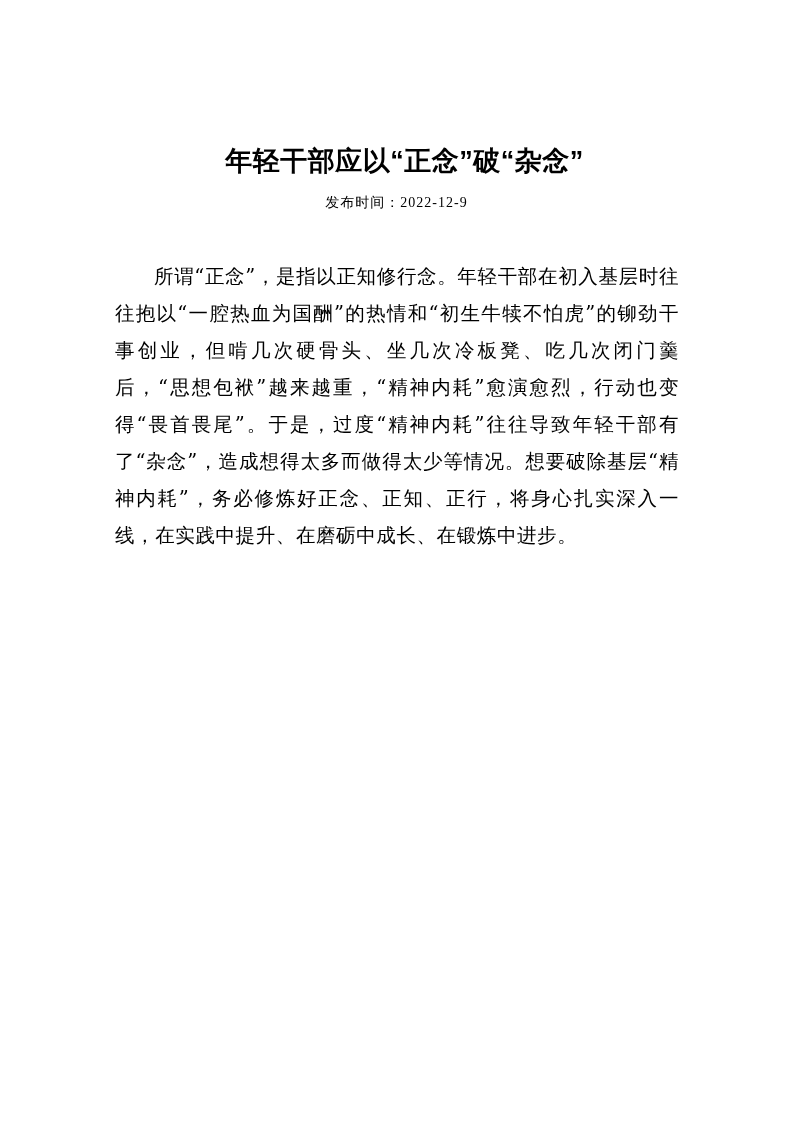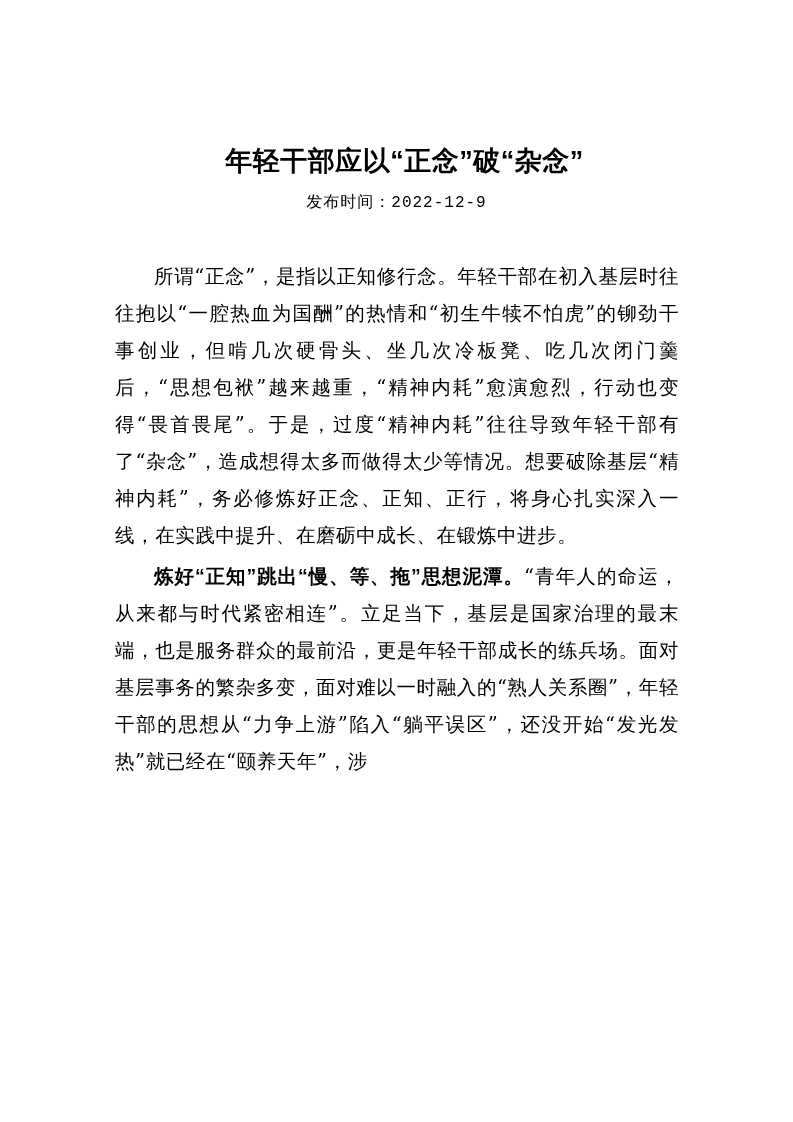--- a/index.html
+++ b/index.html
@@ -41,22 +41,22 @@
     white-space: nowrap;
     margin-left: 8px;
   }
 
   .doc-date {
     position: absolute;
     left: 0;
     top: 190px;
     width: 793px;
     text-align: center;
-    font-family: Liberation Mono, monospace;
-    font-size: 16px;
+    font-family: Liberation Serif, serif;
+    font-size: 14px;
     line-height: 26px;
     letter-spacing: 1px;
     white-space: nowrap;
   }
 
   
   .body-block {
     position: absolute;
     left: 115px;
     top: 258px;
@@ -92,17 +92,16 @@
 
   <h1 class="doc-title">年轻干部应以“正念”破“杂念”</h1>
 
   <div class="doc-date">发布时间：2022-12-9</div>
 
   <div class="body-block">
 
 
     <p class="para"><span>所谓“正念”，是指以正知修行念。年轻干部在初入基层时往往抱以“一腔热血为国酬”的热情和“初生牛犊不怕虎”的铆劲干事创业，但啃几次硬骨头、坐几次冷板凳、吃几次闭门羹后，“思想包袱”越来越重，“精神内耗”愈演愈烈，行动也变得“畏首畏尾”。于是，过度“精神内耗”往往导致年轻干部有了“杂念”，造成想得太多而做得太少等情况。想要破除基层“精神内耗”，务必修炼好正念、正知、正行，将身心扎实深入一线，在实践中提升、在磨砺中成长、在锻炼中进步。</span></p>
 
-    <p class="para"><span class="lead">炼好“正知”跳出“慢、等、拖”思想泥潭。</span><span>“青年人的命运，从来都与时代紧密相连”。立足当下，基层是国家治理的最末端，也是服务群众的最前沿，更是年轻干部成长的练兵场。面对基层事务的繁杂多变，面对难以一时融入的“熟人关系圈”，年轻干部的思想从“力争上游”陷入“躺平误区”，还没开始“发光发热”就已经在“颐养天年”，涉</span></p>
 
   </div>
 
 </div>
 
 </body></html>

